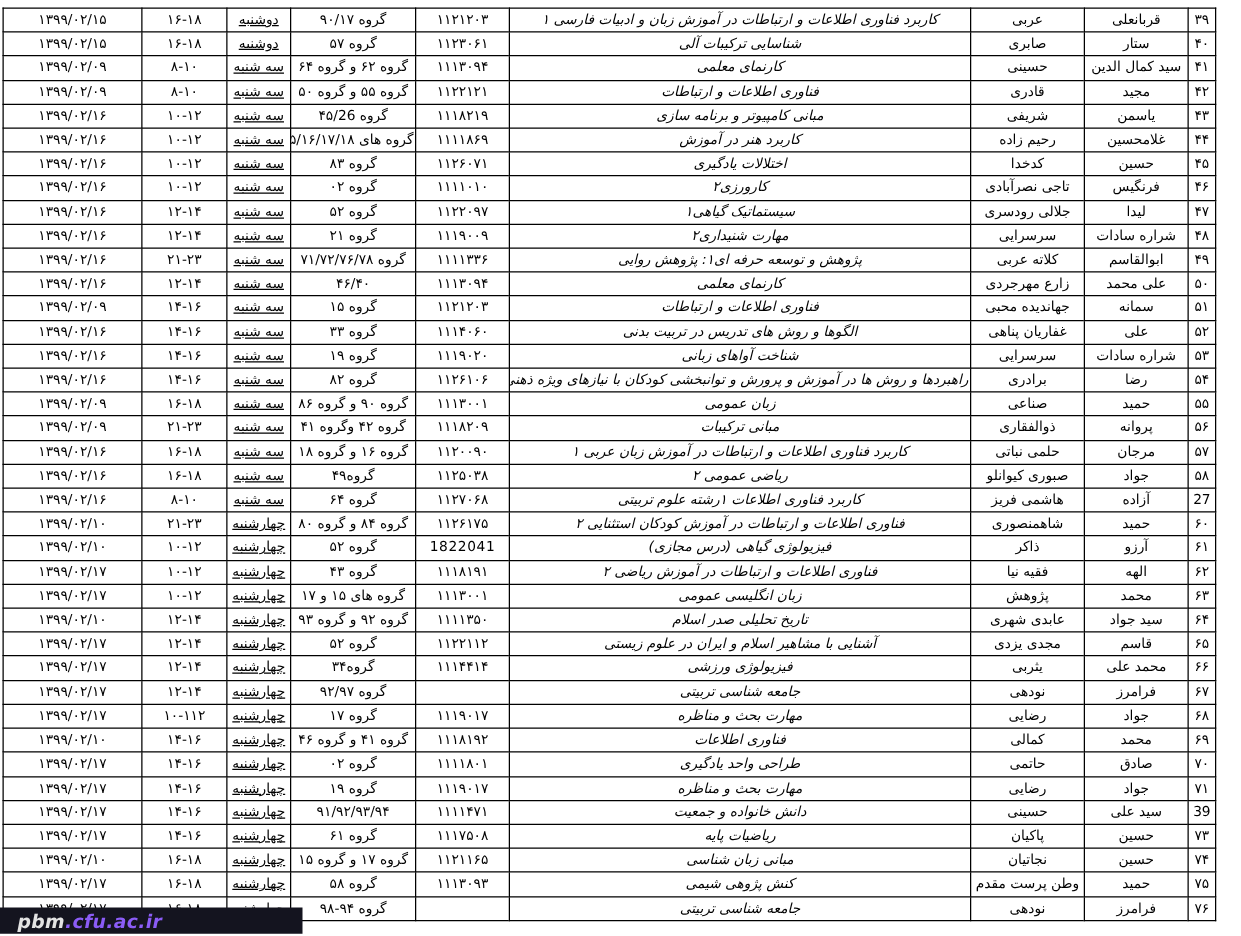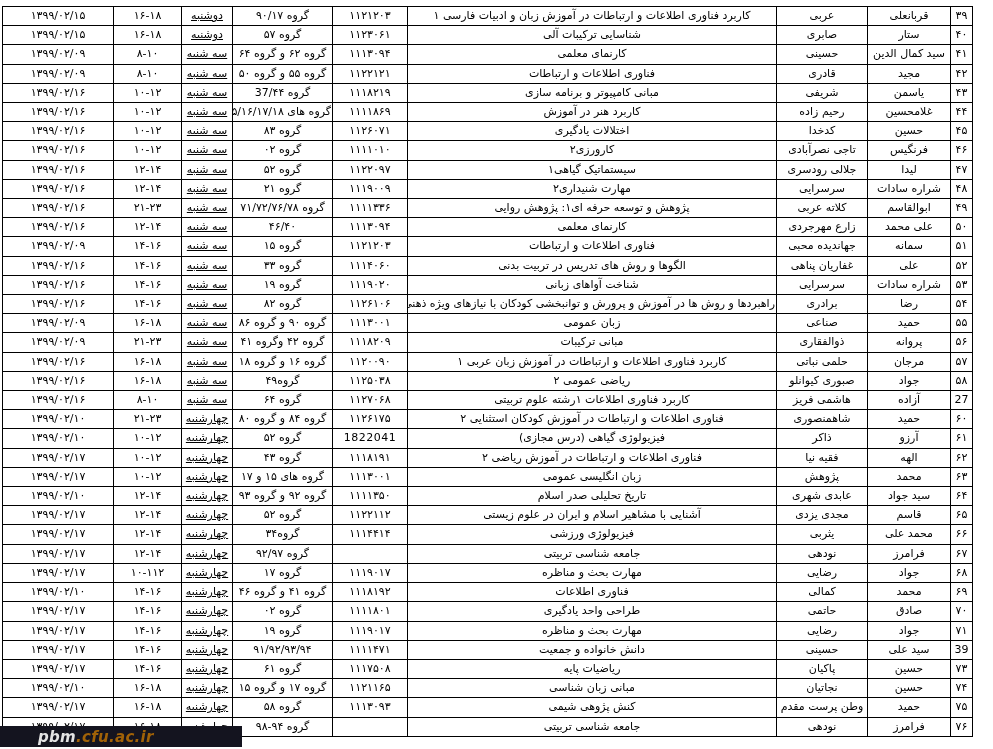--- a/index.html
+++ b/index.html
@@ -23,40 +23,40 @@
     border:1px solid #000;
     height:18.2px;
     line-height:18.2px;
     font-size:11px;
     text-align:center;
     vertical-align:middle;
     padding:0 1px;
     overflow:hidden;
     white-space:nowrap;
   }
-  td.c-course{font-size:10.5px;}
+  td.c-course{font-size:10.5px;font-style:italic;}
   td.c-day{font-size:10.5px;text-decoration:underline;}
   td.c-code{letter-spacing:0.5px;}
   .watermark{
     position:absolute;
     left:0;top:726px;
     width:242px;height:21px;
     background:#14141f;
     display:flex;
     align-items:center;
     direction:ltr;
     padding-left:14px;
     box-sizing:border-box;
     font-style:italic;
     font-weight:bold;
     font-size:15px;
     letter-spacing:0.3px;
   }
-  .wm-brand{color:#e3e3e3;margin-left:24px;}
-  .wm-domain{color:#a16207;}
+  .wm-brand{color:#e3e3e3;}
+  .wm-domain{color:#8b5cf6;}
 </style>
 </head>
 <body>
 
 <div class="page">
 
   <table class="sched">
     <colgroup>
       <col style="width:22px">
       <col style="width:83px">
@@ -112,21 +112,21 @@
       <td class="c-day">سه شنبه</td>
       <td class="c-time">۸-۱۰</td>
       <td class="c-date">۱۳۹۹/۰۲/۰۹</td>
     </tr>
         <tr>
       <td class="c-no">۴۳</td>
       <td class="c-first">یاسمن</td>
       <td class="c-last">شریفی</td>
       <td class="c-course">مبانی کامپیوتر و برنامه سازی</td>
       <td class="c-code">۱۱۱۸۲۱۹</td>
-      <td class="c-group">گروه 37/۴۴</td>
+      <td class="c-group">گروه ۴۵/26</td>
       <td class="c-day">سه شنبه</td>
       <td class="c-time">۱۰-۱۲</td>
       <td class="c-date">۱۳۹۹/۰۲/۱۶</td>
     </tr>
         <tr>
       <td class="c-no">۴۴</td>
       <td class="c-first">غلامحسین</td>
       <td class="c-last">رحیم زاده</td>
       <td class="c-course">کاربرد هنر در آموزش</td>
       <td class="c-code">۱۱۱۱۸۶۹</td>

